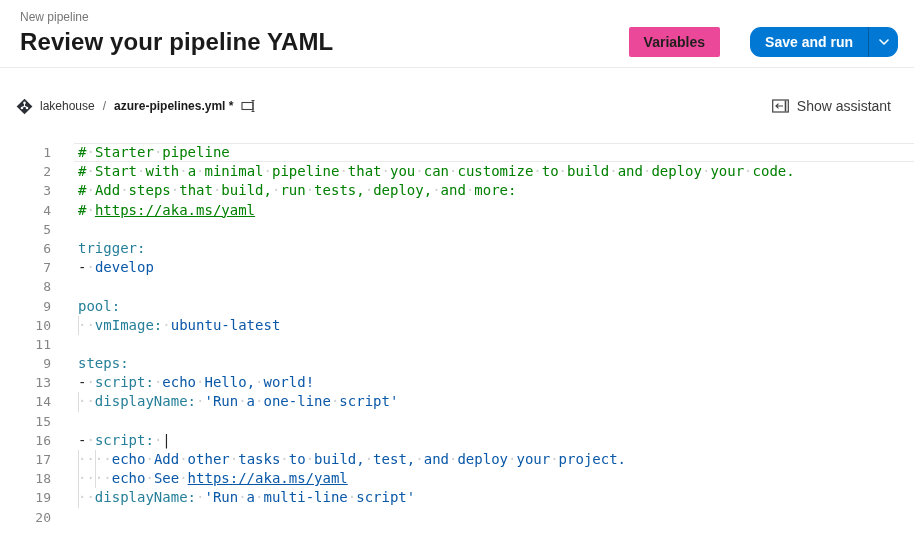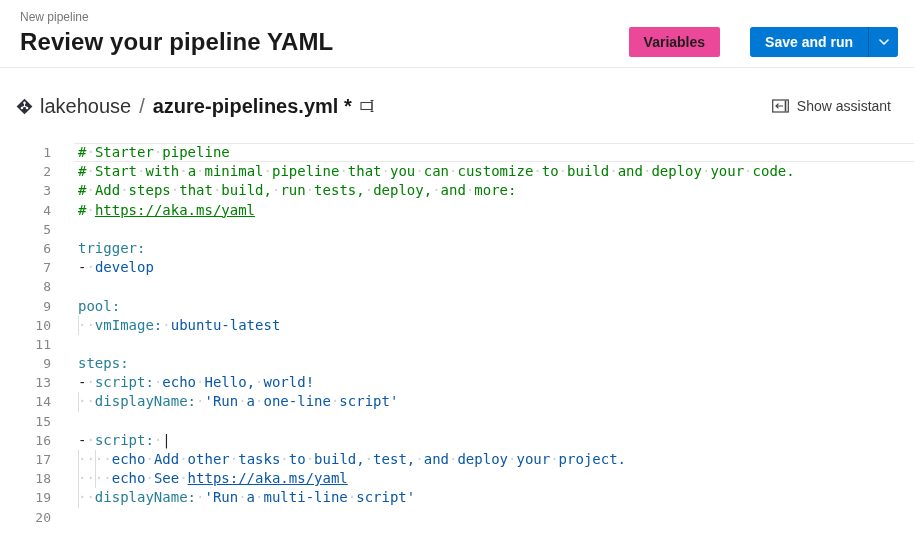--- a/index.html
+++ b/index.html
@@ -46,21 +46,21 @@
     border: none;
     cursor: pointer;
     border-radius: 2px;
   }
   .btn-secondary {
     background: #ec4899;
     color: #201f1e;
     padding: 0 15px;
     margin-right: 30px;
   }
-  .split-btn { display: flex; border-radius: 2px; overflow: hidden; }
+  .split-btn { display: flex; border-radius: 11px; overflow: hidden; }
   .btn-primary {
     background: #0078d4;
     color: #ffffff;
     padding: 0 15px;
     border-radius: 2px 0 0 2px;
   }
   .btn-primary-chevron {
     background: #0078d4;
     color: #ffffff;
     width: 30px;
@@ -71,21 +71,21 @@
 
   
   .toolbar {
     height: 56px;
     margin-top: 10px;
     padding: 0 16px;
     display: flex;
     align-items: center;
     position: relative;
   }
-  .crumb { display: flex; align-items: center; font-size: 20px; color: #333; }
+  .crumb { display: flex; align-items: center; font-size: 12px; color: #333; }
   .crumb .repo-icon { margin-right: 7px; display: flex; }
   .crumb .sep { color: #6b6b6b; margin: 0 8px; }
   .crumb .file { font-weight: 700; color: #1a1a1a; }
   .rename-icon { margin-left: 8px; display: flex; cursor: pointer; }
   .assistant-toggle {
     position: absolute;
     right: 23px;
     display: flex;
     align-items: center;
     font-size: 14px;

